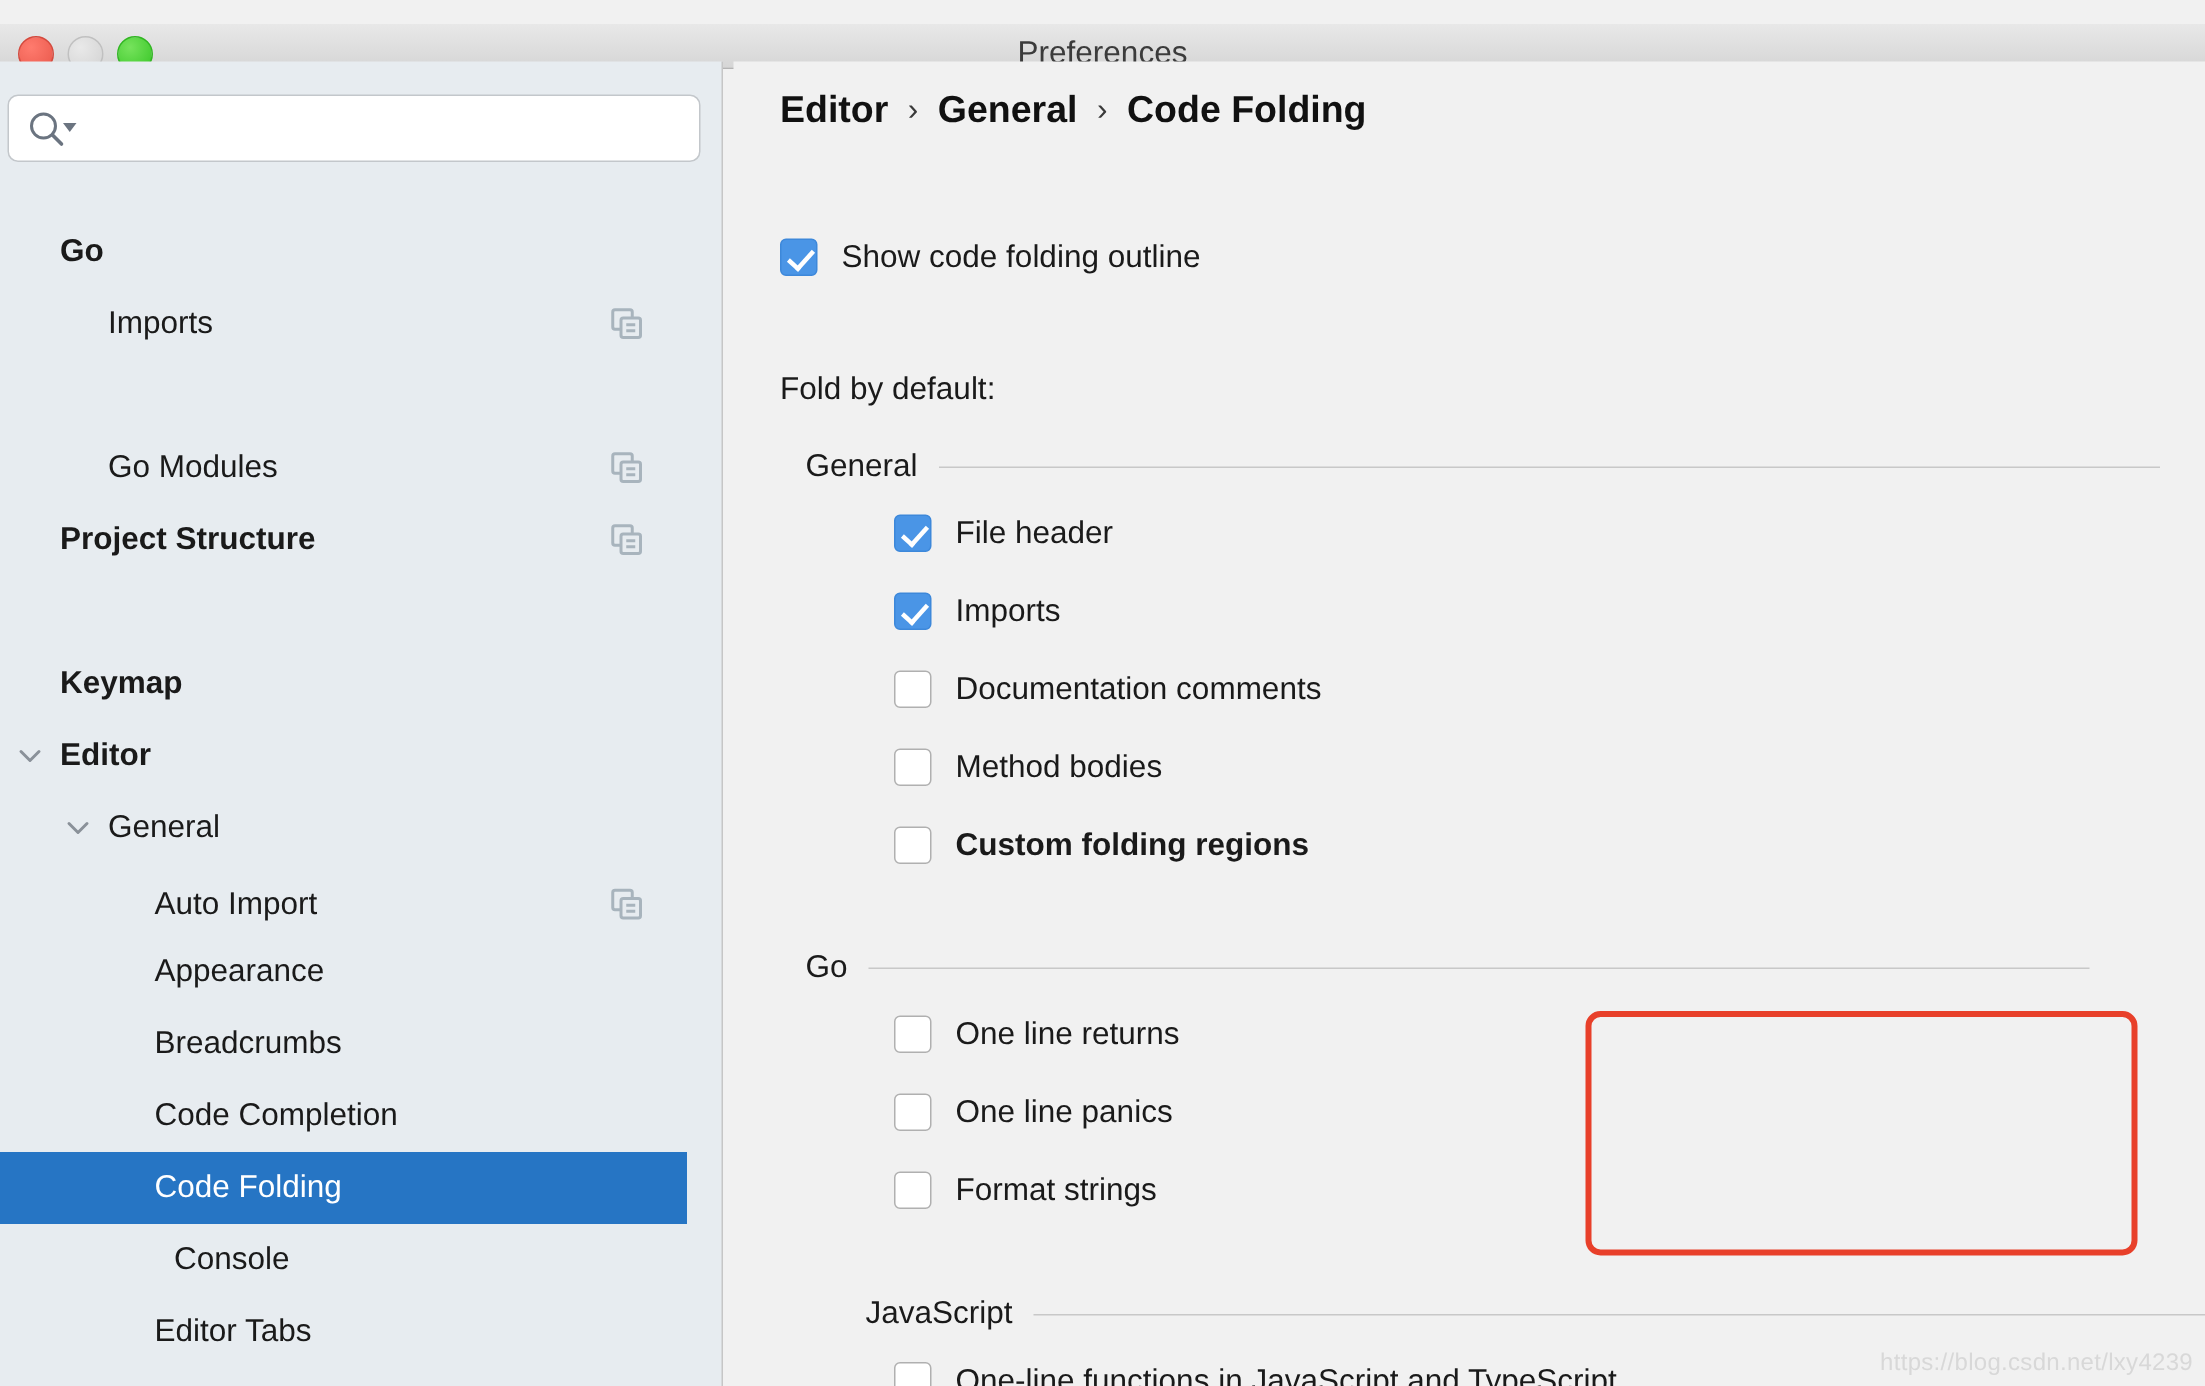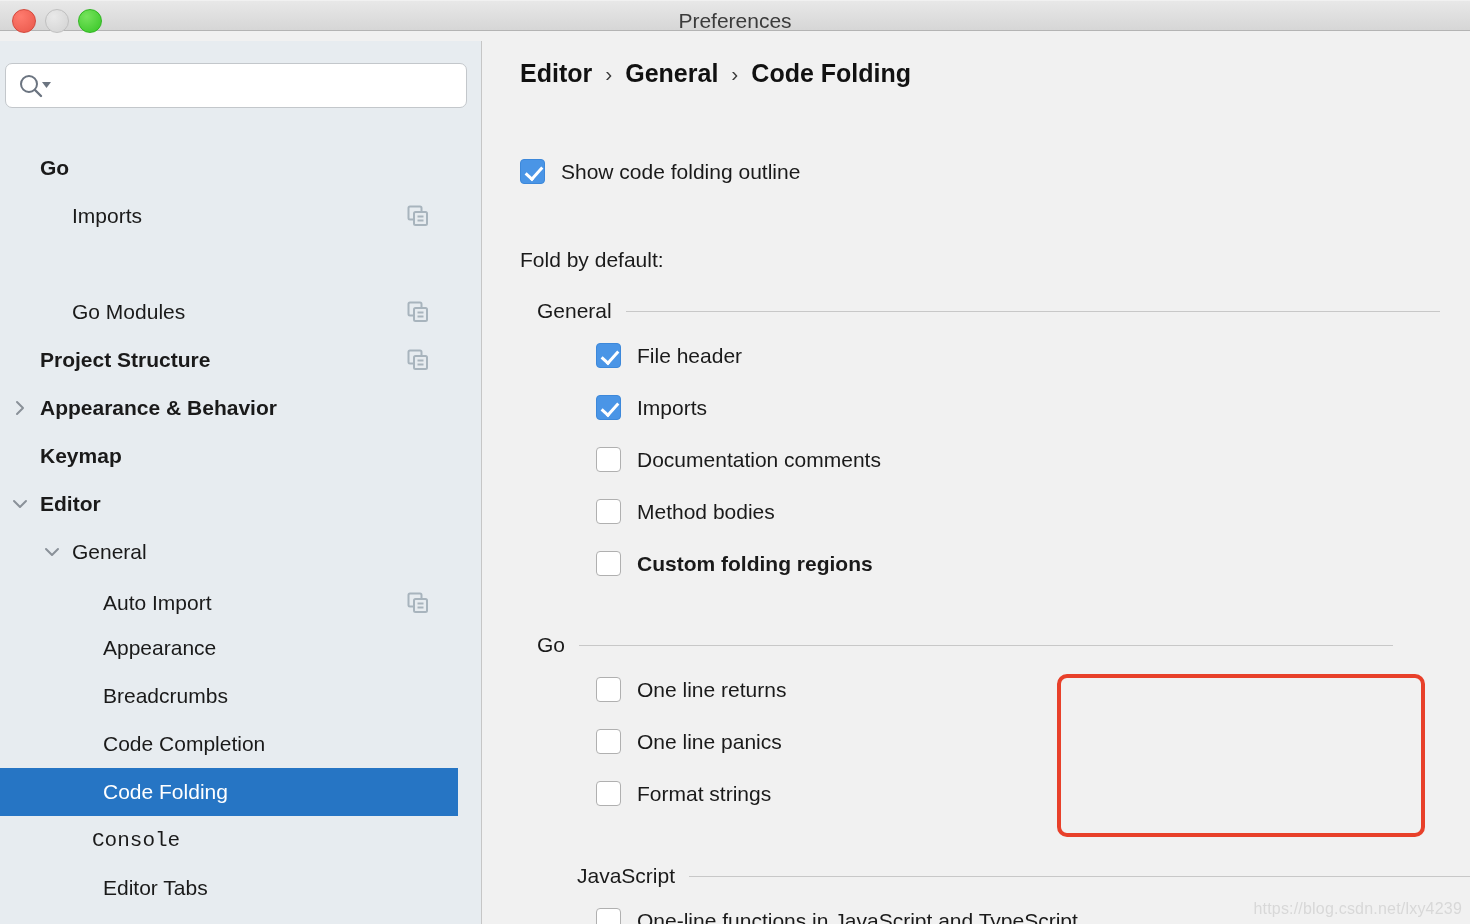--- a/index.html
+++ b/index.html
@@ -12,21 +12,21 @@
     -webkit-font-smoothing: antialiased;
   }
   #app {
     position: relative;
     width: 1470px; height: 924px;
     background: #f1f1f1;
   }
 
   
   #titlebar {
-    position: absolute; left: 0; top: 1px;
+    position: absolute; left: 0; top: 16px;
     width: 1470px; height: 30px;
     background: linear-gradient(to bottom, #e8e8e8 0%, #d6d6d6 100%);
     border-bottom: 1px solid #b4b4b4;
   }
   #titlebar .title {
     position: absolute; left: 0; top: 0;
     width: 1470px; line-height: 40px;
     text-align: center;
     font-size: 21px; color: #3b3b3b;
     font-family: "Liberation Sans", sans-serif;
@@ -200,28 +200,20 @@
         </div>
         <div class="row bold" style="top: 210px;">
           <span class="label" style="left: 40px;">Project Structure</span>
           <span class="copyicon"><svg width="22" height="22" viewBox="0 0 22 22">
               <rect x="1.5" y="1.5" width="13" height="13" rx="1.5" fill="#e7ecf0" stroke="#a8b4bd" stroke-width="2"></rect>
               <rect x="7" y="7" width="13" height="13" rx="1.5" fill="#e7ecf0" stroke="#a8b4bd" stroke-width="2"></rect>
               <line x1="10.5" y1="11.5" x2="16.5" y2="11.5" stroke="#a8b4bd" stroke-width="2"></line>
               <line x1="10.5" y1="15.5" x2="16.5" y2="15.5" stroke="#a8b4bd" stroke-width="2"></line>
             </svg></span>
         </div>
-        <div class="row bold" style="top: 258px;">
-          <span class="chev" style="left: 8px;">
-            <svg width="16" height="16" viewBox="0 0 16 16">
-              <path d="M5 2 L11 8 L5 14" fill="none" stroke="#8a9199" stroke-width="2" stroke-linecap="round" stroke-linejoin="round"></path>
-            </svg>
-          </span>
-          <span class="label" style="left: 40px;">Appearance &amp; Behavior</span>
-        </div>
         <div class="row bold" style="top: 306px;">
           <span class="label" style="left: 40px;">Keymap</span>
         </div>
         <div class="row bold" style="top: 354px;">
           <span class="chev" style="left: 8px;">
             <svg width="16" height="16" viewBox="0 0 16 16">
               <path d="M2 5 L8 11 L14 5" fill="none" stroke="#8a9199" stroke-width="2" stroke-linecap="round" stroke-linejoin="round"></path>
             </svg>
           </span>
           <span class="label" style="left: 40px;">Editor</span>
@@ -249,21 +241,21 @@
         <div class="row" style="top: 546px;">
           <span class="label" style="left: 103px;">Breadcrumbs</span>
         </div>
         <div class="row" style="top: 594px;">
           <span class="label" style="left: 103px;">Code Completion</span>
         </div>
         <div class="row selected" style="top: 642px;">
           <span class="label" style="left: 103px;">Code Folding</span>
         </div>
         <div class="row" style="top: 690px;">
-          <span class="label" style="left: 92px; font-family: Liberation Mono, monospace;">Console</span>
+          <span class="label" style="left: 116px;">Console</span>
         </div>
         <div class="row" style="top: 738px;">
           <span class="label" style="left: 103px;">Editor Tabs</span>
         </div>
         <div class="row" style="top: 786px;"></div>
       </div>
 
     <div id="sb-track">
       
     </div>

